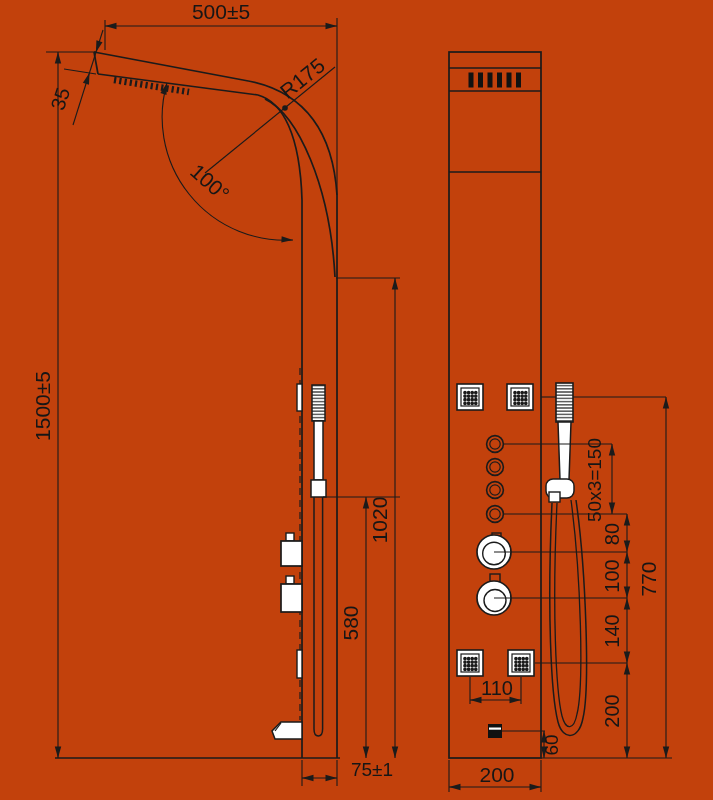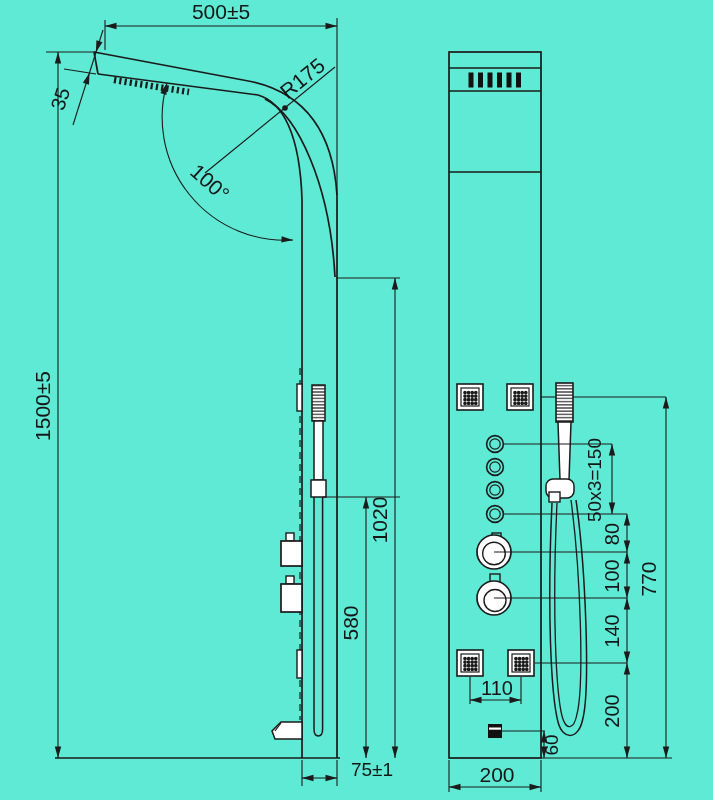--- a/index.html
+++ b/index.html
@@ -1,16 +1,16 @@
 <!DOCTYPE html>
 <html><head>
 <meta charset="utf-8">
 <style>
   html,body{margin:0;padding:0;background:#fff;}
-  .canvas{position:relative;width:713px;height:800px;background:#5eead4;overflow:hidden;
+  .canvas{position:relative;width:713px;height:800px;background:#c2410c;overflow:hidden;
           font-family:"Liberation Sans","DejaVu Sans",sans-serif;}
   svg{display:block;}
   text{fill:#161616;}
   .dimtxt{font-size:21px;}
   .dimtxt-s{font-size:19px;}
   .dimtxt-m{font-size:20px;}
 </style>
 </head>
 <body>
 

